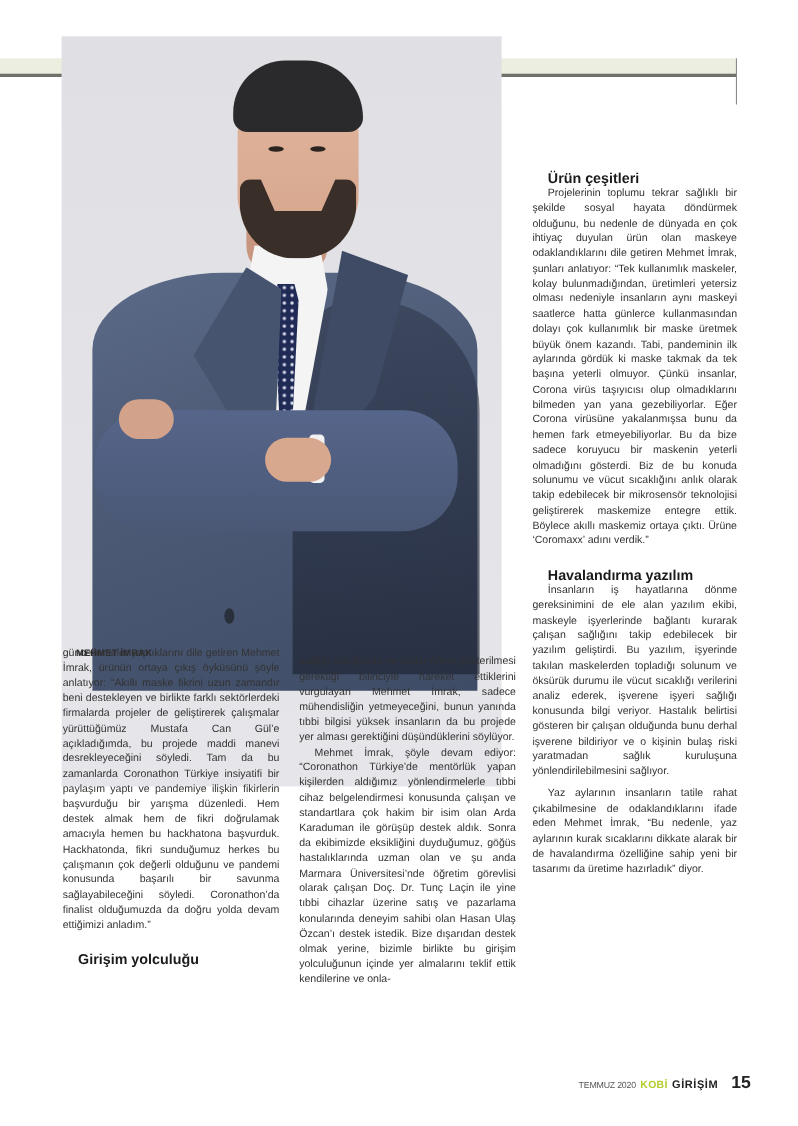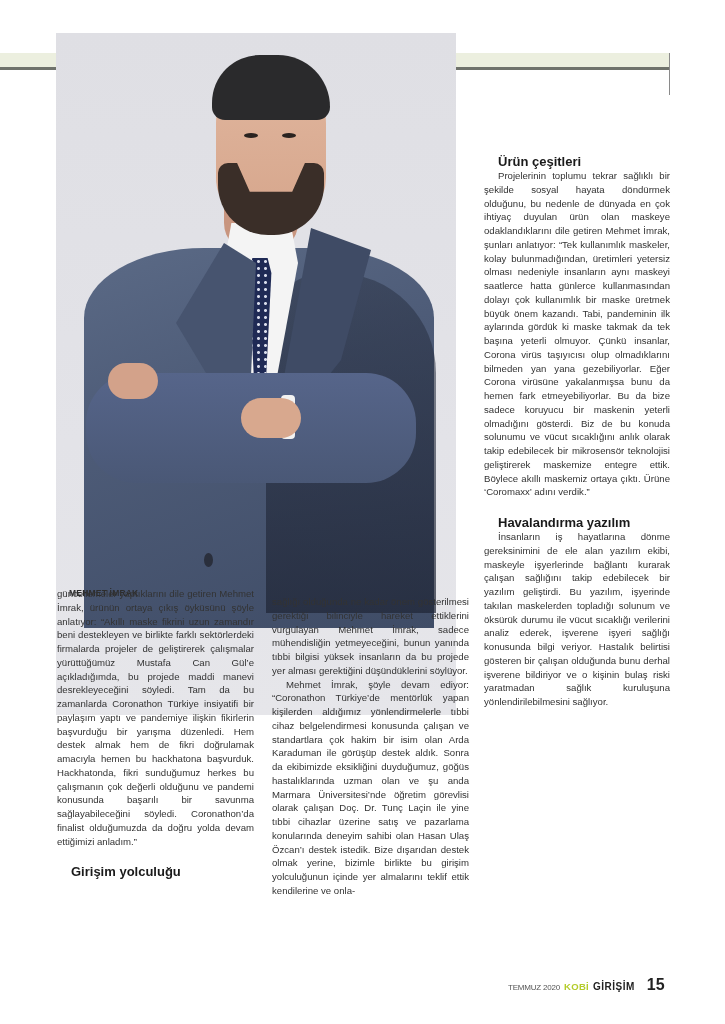--- a/index.html
+++ b/index.html
@@ -36,21 +36,21 @@
   
   .col { position: absolute; font-family: "Liberation Sans", sans-serif; font-size: 9.6px; line-height: 13.75px; color: #333; text-align: justify; }
   .col p { text-indent: 0; }
   .col p.indent { text-indent: 14px; }
   .col h2 { font-size: 13px; font-weight: bold; color: #1a1a1a; margin: 17px 0 0 14px; line-height: 14px; }
   .col-1 { left: 57px; top: 587px; width: 197px; }
   .col-2 { left: 272px; top: 595px; width: 197px; }
   .col-3 { left: 484px; top: 138px; width: 186px; }
 
   
-  .footer { position: absolute; left: 508px; top: 976px; display: flex; align-items: baseline; gap: 4px; white-space: nowrap; }
+  .footer { position: absolute; left: 526px; top: 976px; display: flex; align-items: baseline; gap: 4px; white-space: nowrap; }
   .footer .month { font-size: 8px; color: #555; letter-spacing: -0.2px; }
   .footer .brand-kobi { font-size: 9.5px; font-weight: bold; color: #b4cc2a; letter-spacing: 0.3px; }
   .footer .brand-girisim { font-size: 10px; font-weight: bold; color: #222; letter-spacing: 0.5px; }
   .footer .page-num { font-size: 16px; font-weight: bold; color: #222; margin-left: 8px; }
 </style>
 </head>
 <body>
 
 <div class="top-bar"></div>
 <div class="top-bar-line"></div>
@@ -85,20 +85,21 @@
 <div class="col col-2">
   <p>sağlığı olduğunda ne kadar önem gösterilmesi gerektiği bilinciyle hareket ettiklerini vurgulayan Mehmet İmrak, sadece mühendisliğin yetmeyeceğini, bunun yanında tıbbi bilgisi yüksek insanların da bu projede yer alması gerektiğini düşündüklerini söylüyor.</p>
   <p class="indent">Mehmet İmrak, şöyle devam ediyor: “Coronathon Türkiye’de mentörlük yapan kişilerden aldığımız yönlendirmelerle tıbbi cihaz belgelendirmesi konusunda çalışan ve standartlara çok hakim bir isim olan Arda Karaduman ile görüşüp destek aldık. Sonra da ekibimizde eksikliğini duyduğumuz, göğüs hastalıklarında uzman olan ve şu anda Marmara Üniversitesi’nde öğretim görevlisi olarak çalışan Doç. Dr. Tunç Laçin ile yine tıbbi cihazlar üzerine satış ve pazarlama konularında deneyim sahibi olan Hasan Ulaş Özcan’ı destek istedik. Bize dışarıdan destek olmak yerine, bizimle birlikte bu girişim yolculuğunun içinde yer almalarını teklif ettik kendilerine ve onla-</p>
 </div>
 
 <div class="col col-3">
   <h2>Ürün çeşitleri</h2>
   <p class="indent">Projelerinin toplumu tekrar sağlıklı bir şekilde sosyal hayata döndürmek olduğunu, bu nedenle de dünyada en çok ihtiyaç duyulan ürün olan maskeye odaklandıklarını dile getiren Mehmet İmrak, şunları anlatıyor: “Tek kullanımlık maskeler, kolay bulunmadığından, üretimleri yetersiz olması nedeniyle insanların aynı maskeyi saatlerce hatta günlerce kullanmasından dolayı çok kullanımlık bir maske üretmek büyük önem kazandı. Tabi, pandeminin ilk aylarında gördük ki maske takmak da tek başına yeterli olmuyor. Çünkü insanlar, Corona virüs taşıyıcısı olup olmadıklarını bilmeden yan yana gezebiliyorlar. Eğer Corona virüsüne yakalanmışsa bunu da hemen fark etmeyebiliyorlar. Bu da bize sadece koruyucu bir maskenin yeterli olmadığını gösterdi. Biz de bu konuda solunumu ve vücut sıcaklığını anlık olarak takip edebilecek bir mikrosensör teknolojisi geliştirerek maskemize entegre ettik. Böylece akıllı maskemiz ortaya çıktı. Ürüne ‘Coromaxx’ adını verdik.”</p>
   <h2>Havalandırma yazılım</h2>
   <p class="indent">İnsanların iş hayatlarına dönme gereksinimini de ele alan yazılım ekibi, maskeyle işyerlerinde bağlantı kurarak çalışan sağlığını takip edebilecek bir yazılım geliştirdi. Bu yazılım, işyerinde takılan maskelerden topladığı solunum ve öksürük durumu ile vücut sıcaklığı verilerini analiz ederek, işverene işyeri sağlığı konusunda bilgi veriyor. Hastalık belirtisi gösteren bir çalışan olduğunda bunu derhal işverene bildiriyor ve o kişinin bulaş riski yaratmadan sağlık kuruluşuna yönlendirilebilmesini sağlıyor.</p>
+  <p class="indent" style="margin-top:6px">Yaz aylarının insanların tatile rahat çıkabilmesine de odaklandıklarını ifade eden Mehmet İmrak, “Bu nedenle, yaz aylarının kurak sıcaklarını dikkate alarak bir de havalandırma özelliğine sahip yeni bir tasarımı da üretime hazırladık” diyor.</p>
 </div>
 
 <div class="footer">
   <span class="month">TEMMUZ 2020</span>
   <span class="brand-kobi">KOBİ</span>
   <span class="brand-girisim">GİRİŞİM</span>
   <span class="page-num">15</span>
 </div>
 
 </body></html>

